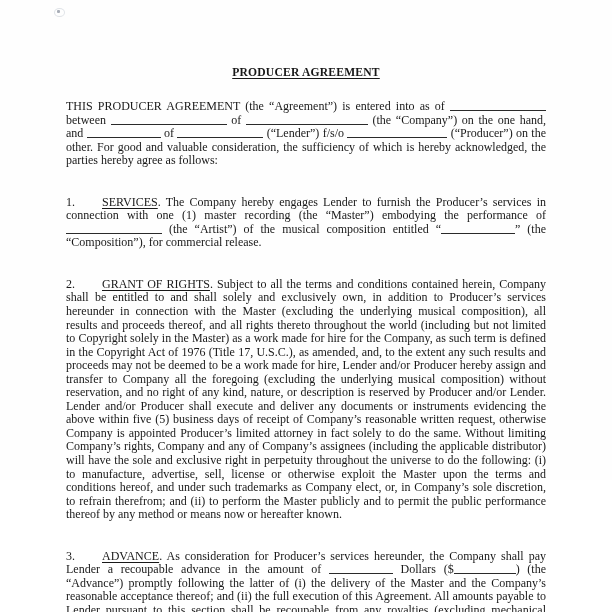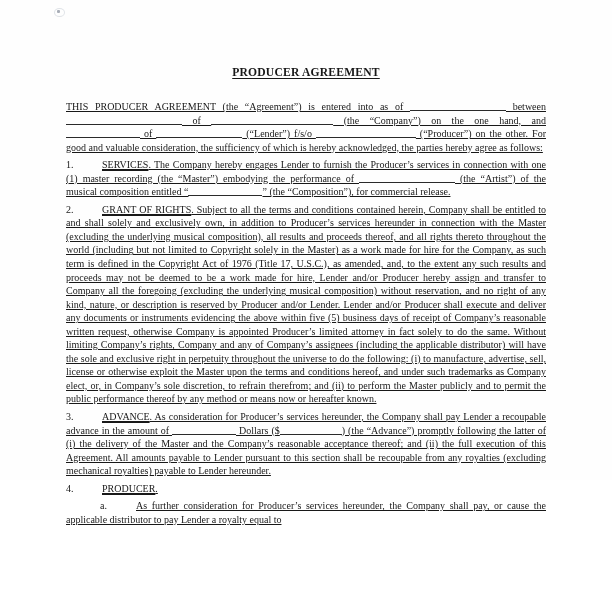--- a/index.html
+++ b/index.html
@@ -55,29 +55,28 @@
     letter-spacing: .2px;
     text-decoration: underline;
     text-underline-offset: 2px;
     margin: 0;
     padding-top: 66px;
     padding-bottom: 0;
   }
   p.para {
     margin: 0;
     padding: 0;
-    font-size: 10px;
+    font-size: 12px;
     line-height: 13.55px;
     text-align: justify;
     text-justify: inter-word;
     hyphens: none;
-    text-decoration: underline;
   }
   p.para + p.para {
-    margin-top: 4px;
+    margin-top: 28px;
   }
   .lead {
     margin-top: 21px !important;
   }
   .indent-num {
     display: inline-block;
     width: 36px;
   }
   .indent-lit {
     display: inline-block;

